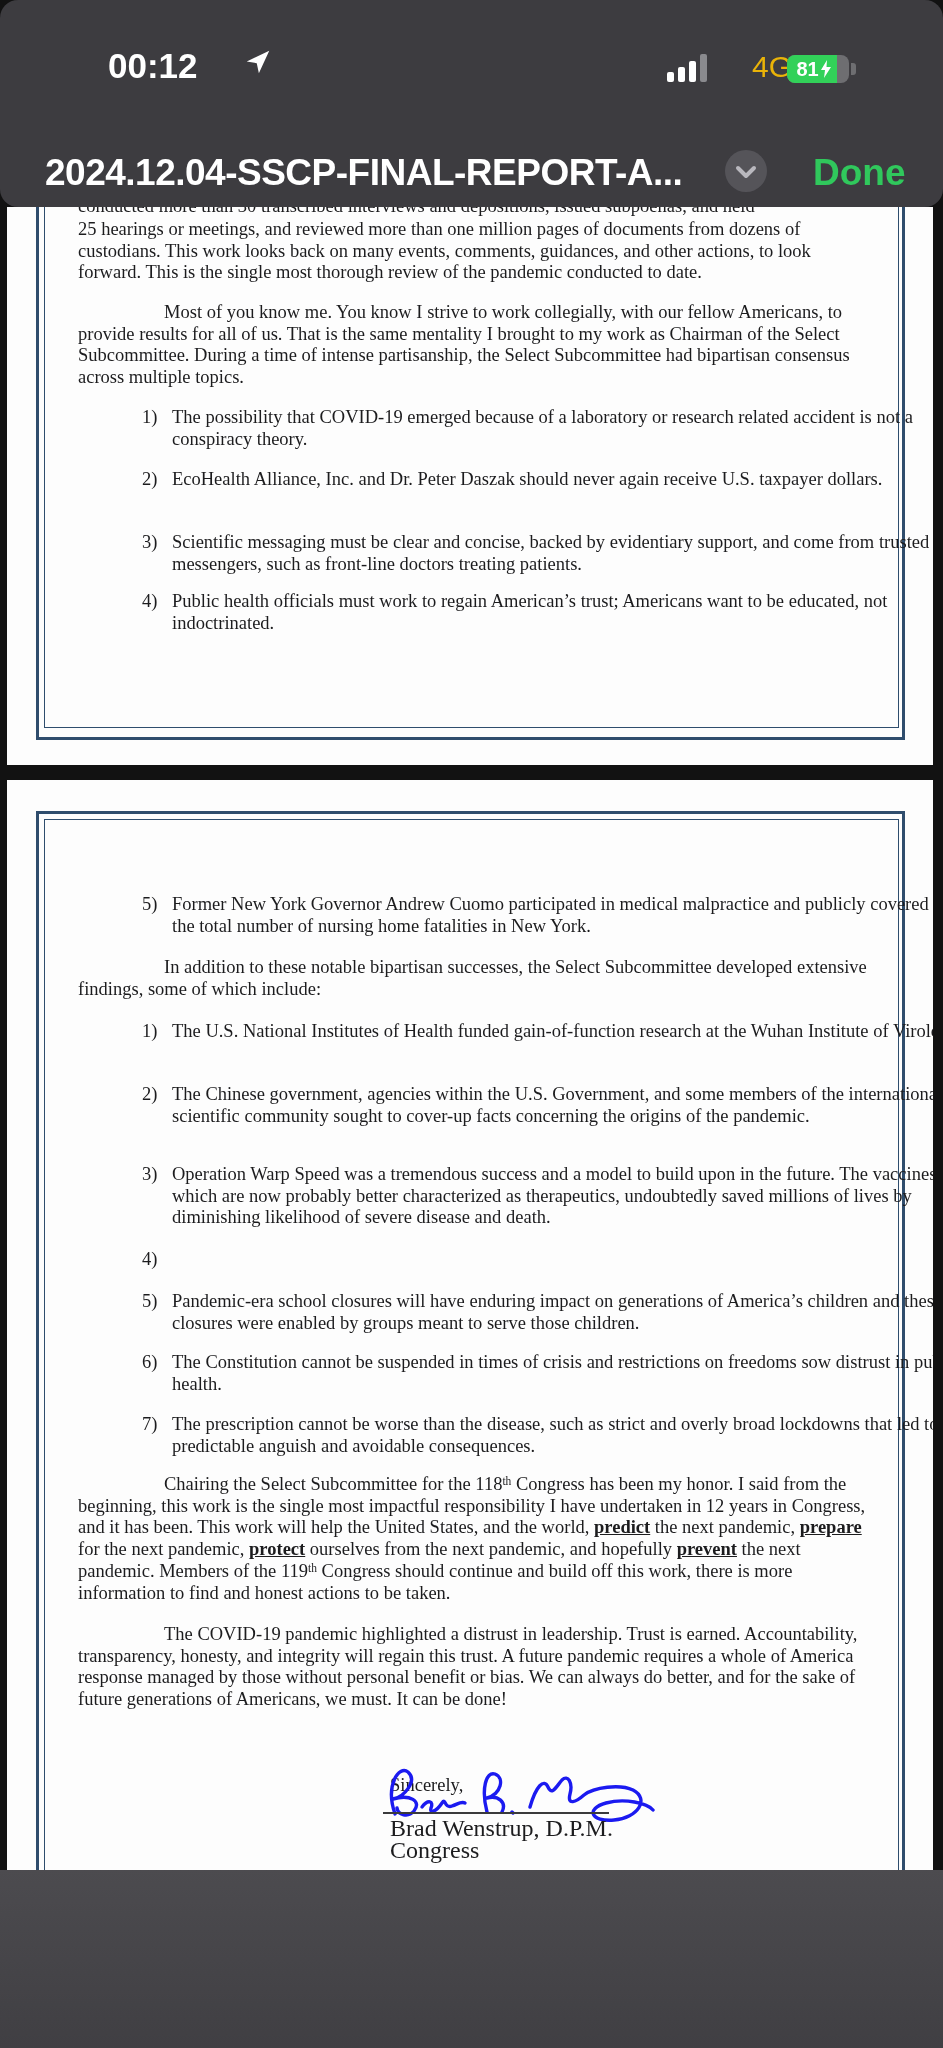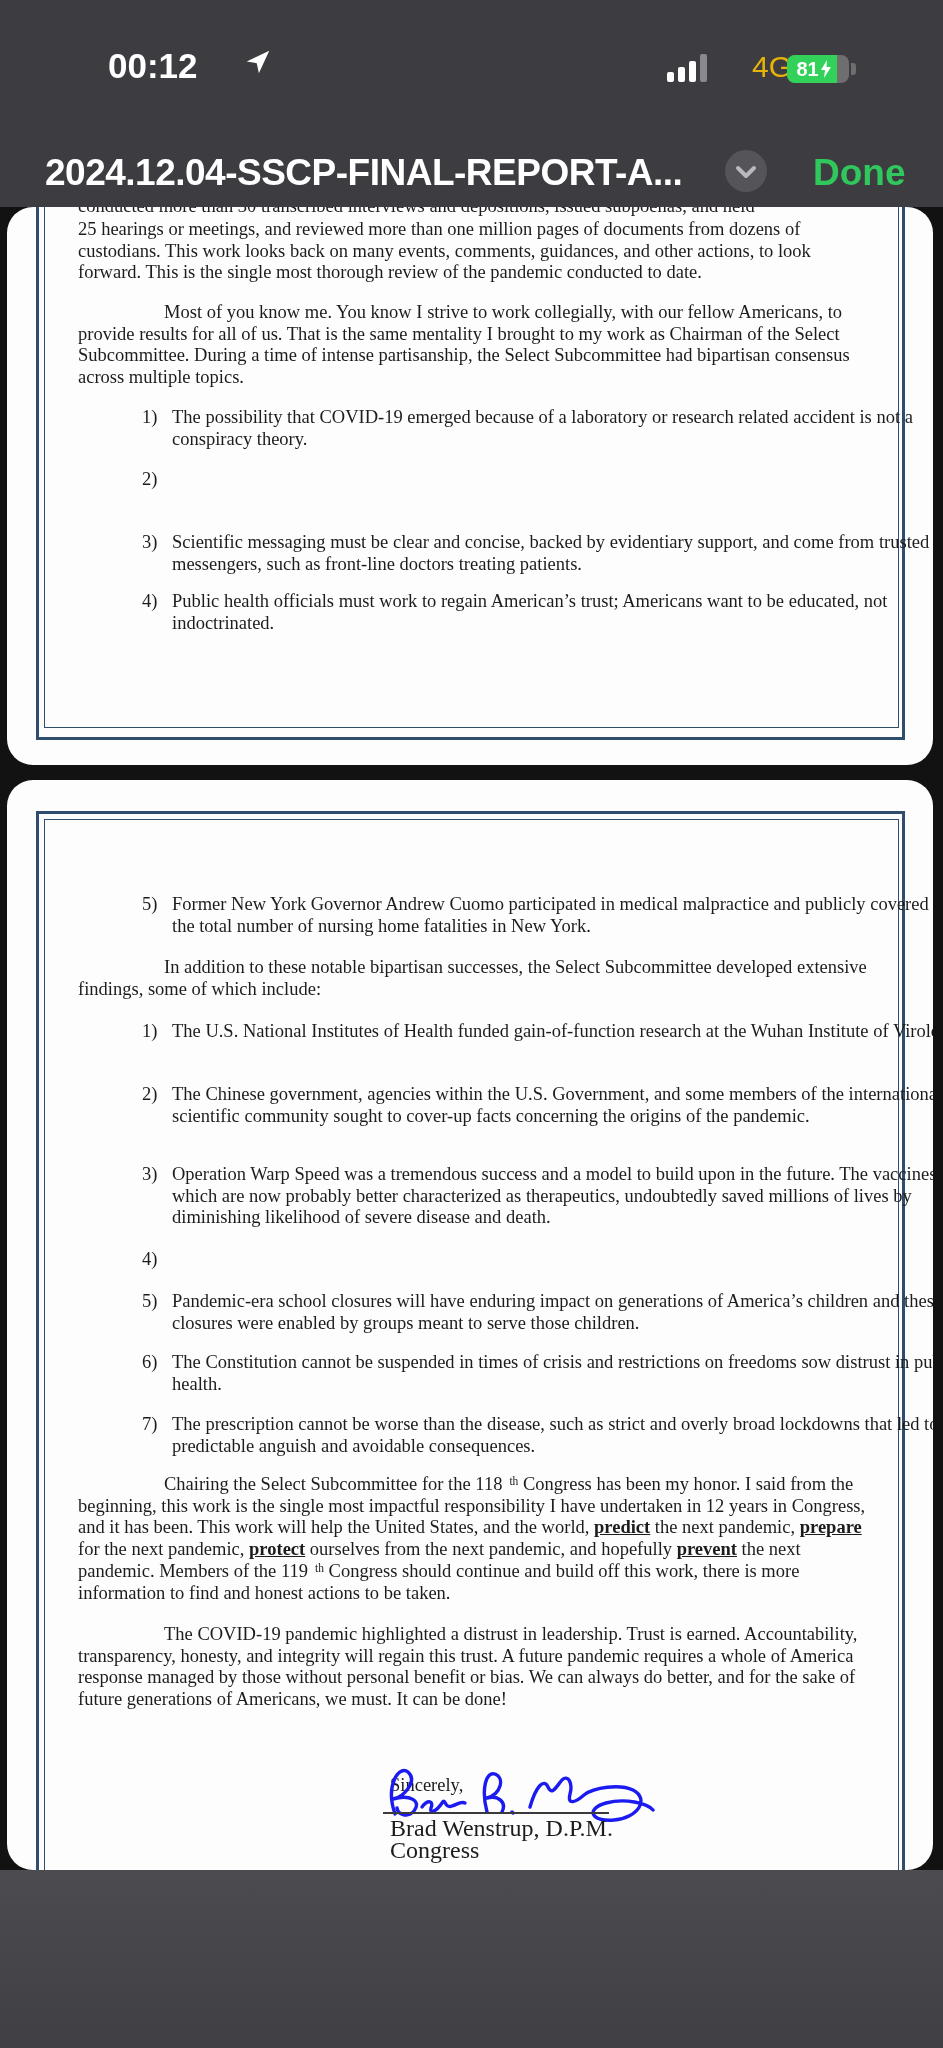--- a/index.html
+++ b/index.html
@@ -1,47 +1,47 @@
 <!DOCTYPE html>
 <html><head>
 <meta charset="utf-8">
 <style>
   html,body{margin:0;padding:0;background:#000;}
   #screen{position:relative;width:943px;height:2048px;background:#121212;overflow:hidden;
           font-family:"Liberation Sans","DejaVu Sans",sans-serif;}
 
   
-  #header{position:absolute;left:0;top:0;width:943px;height:207px;background:#3d3c40;z-index:5;}
+  #header{position:absolute;left:0;top:0;width:943px;height:207px;background:#3d3c40;z-index:5;border-radius:18px;}
   #time{position:absolute;left:108px;top:46px;color:#fff;font-size:35px;font-weight:700;letter-spacing:0px;}
   #loc-arrow{position:absolute;left:243px;top:47px;}
   #signal{position:absolute;left:667px;top:54px;width:48px;height:28px;}
   .sbar{position:absolute;bottom:0;width:7px;border-radius:2px;background:#fff;}
   #net{position:absolute;left:752px;top:50px;color:#eab308;font-size:30px;font-weight:500;}
   #battery{position:absolute;left:787px;top:55px;width:62px;height:28px;border-radius:8px;background:#6e6e71;overflow:hidden;}
   #battery-fill{position:absolute;left:0;top:0;bottom:0;width:50px;background:#32d159;}
   #battery-label{position:absolute;left:0;top:0;width:54px;height:28px;display:flex;align-items:center;justify-content:center;color:#fff;font-size:20px;font-weight:700;}
   #battery-nub{position:absolute;left:851px;top:63px;width:5px;height:12px;border-radius:0 3px 3px 0;background:#6e6e71;}
 
   #doc-title{position:absolute;left:45px;top:152px;width:660px;color:#fff;font-size:37px;font-weight:600;
              letter-spacing:-0.5px;white-space:nowrap;overflow:hidden;}
   #chevron-btn{position:absolute;left:725px;top:150px;width:42px;height:42px;border-radius:21px;background:#555459;}
   #done-btn{position:absolute;left:813px;top:152px;color:#30c85c;font-size:37px;font-weight:600;}
 
   
-  .page{position:absolute;left:7px;width:926px;background:#fdfdfd;overflow:hidden;border-radius:26px;}
+  .page{position:absolute;left:7px;width:926px;background:#fdfdfd;overflow:hidden;}
   #page1{top:207px;height:558px;}
   #page2{top:780px;height:1090px;}
   .frame-outer{position:absolute;border:3px solid #2f4d6d;}
   .frame-inner{position:absolute;border:1px solid #2f4d6d;}
   .doc-text{position:absolute;left:71px;width:790px;color:#1c1c1e;
             font-family:"Liberation Serif","DejaVu Serif",serif;font-size:18.5px;line-height:21.7px;}
   .indent{text-indent:86px;}
   .li{padding-left:94px;}
   .li .num{position:absolute;left:64px;}
-  sup{font-size:0.62em;line-height:0;position:relative;top:-0.45em;vertical-align:baseline;margin-left:7px;}
+  sup{font-size:0.62em;line-height:0;position:relative;top:-0.45em;vertical-align:baseline;}
   #sig-underline{position:absolute;left:376px;top:1032px;width:226px;height:2px;background:#3a3a3c;}
   .sig-block{position:absolute;left:383px;color:#1c1c1e;font-family:"Liberation Serif","DejaVu Serif",serif;
              font-size:24px;line-height:22px;}
 
   
   #toolbar{position:absolute;left:0;top:1870px;width:943px;height:178px;
            background:linear-gradient(#4c4b4f,#403f43);z-index:5;}
   .tool{position:absolute;top:1893px;width:70px;height:70px;display:flex;align-items:center;justify-content:center;}
   #home-indicator{position:absolute;left:302px;top:2020px;width:338px;height:12px;border-radius:6px;background:#ededf2;}
 </style>
@@ -89,20 +89,21 @@
     <div class="doc-text" style="top:-11px;white-space:nowrap;">conducted more than 30 transcribed interviews and depositions, issued subpoenas, and held</div>
     <div class="doc-text" style="top:12px;">25 hearings or meetings, and reviewed more than one million pages of documents from dozens of custodians. This work looks back on many events, comments, guidances, and other actions, to look forward. This is the single most thorough review of the pandemic conducted to date.</div>
     <div class="doc-text indent" style="top:95px;">Most of you know me. You know I strive to work collegially, with our fellow Americans, to provide results for all of us. That is the same mentality I brought to my work as Chairman of the Select Subcommittee. During a time of intense partisanship, the Select Subcommittee had bipartisan consensus across multiple topics.</div>
 
     <div class="doc-text li" style="top:200px;">
       <span class="num">1)</span>
       <span>The possibility that COVID-19 emerged because of a laboratory or research related accident is not a conspiracy theory.</span>
     </div>
     <div class="doc-text li" style="top:262px;">
       <span class="num">2)</span>
+      <span>EcoHealth Alliance, Inc. and Dr. Peter Daszak should never again receive U.S. taxpayer dollars.</span>
     </div>
     <div class="doc-text li" style="top:325px;">
       <span class="num">3)</span>
       <span>Scientific messaging must be clear and concise, backed by evidentiary support, and come from trusted messengers, such as front-line doctors treating patients.</span>
     </div>
     <div class="doc-text li" style="top:384px;">
       <span class="num">4)</span>
       <span>Public health officials must work to regain American’s trust; Americans want to be educated, not indoctrinated.</span>
     </div>
   </div>

